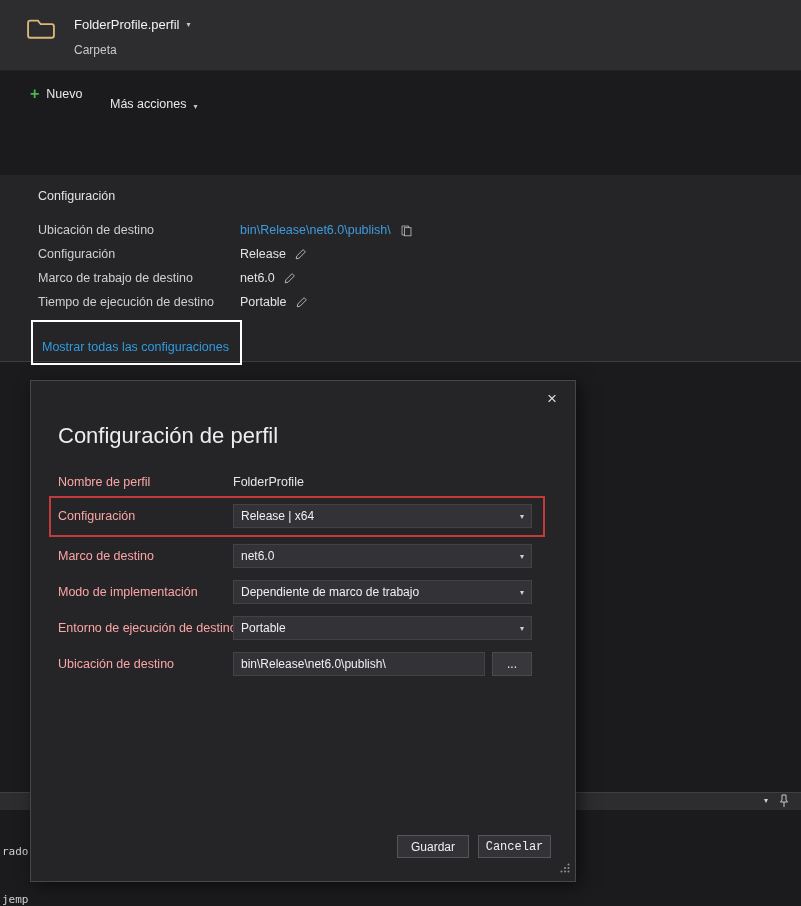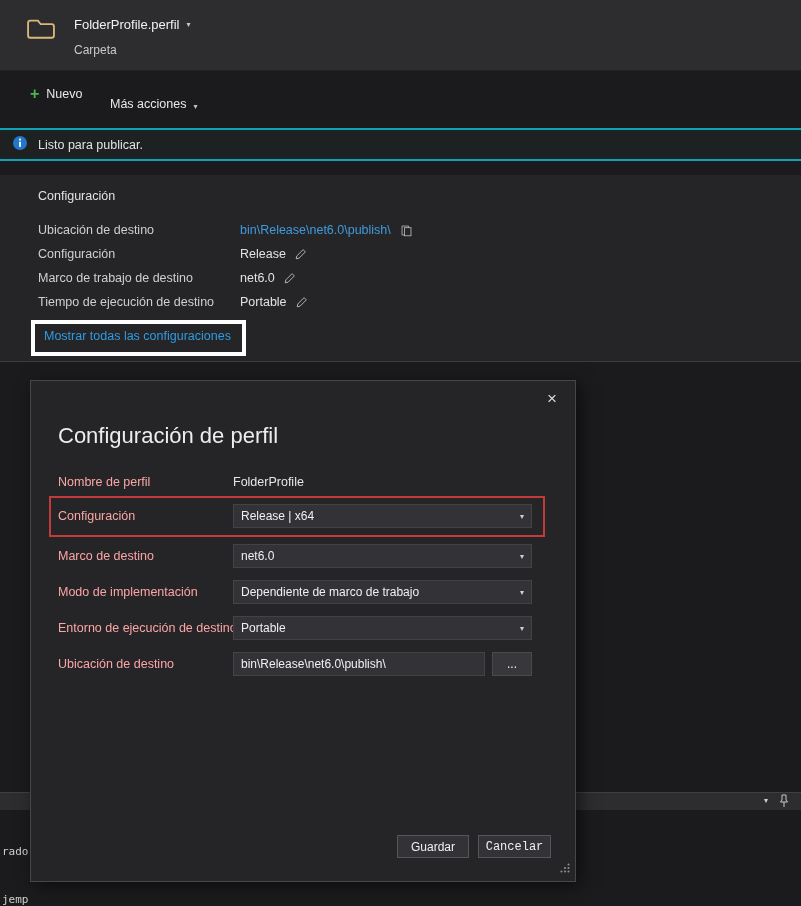--- a/index.html
+++ b/index.html
@@ -28,21 +28,21 @@
 
   
   .settings{position:absolute;left:0;top:175px;width:801px;height:187px;background:#252528;
             border-bottom:1px solid #3c3c40;box-sizing:border-box;padding:14px 0 0 38px;}
   .settings-title{font-size:12.5px;color:#e2e2e2;margin-bottom:15px;}
   .cfg-row{display:flex;align-items:center;height:24px;font-size:12.5px;}
   .cfg-label{width:202px;color:#cfcfcf;}
   .cfg-value{color:#e2e2e2;display:flex;align-items:center;gap:9px;}
   .cfg-link{color:#3f9bdc;cursor:pointer;}
   .icon-btn{display:inline-flex;align-items:center;cursor:pointer;}
-  .show-all{position:absolute;left:31px;top:145px;border:4px solid #ffffff;padding:2px 11px 8px 9px;}
+  .show-all{position:absolute;left:31px;top:145px;border:2px solid #ffffff;padding:15px 11px 8px 9px;}
   .show-all .link{color:#2f9be0;font-size:12.5px;cursor:pointer;}
 
   
   .out-bar{position:absolute;left:0;top:792px;width:801px;height:18px;background:#2d2d30;
            border-top:1px solid #3f3f44;box-sizing:border-box;}
   .out-caret{position:absolute;right:33px;top:796px;color:#d0d0d0;font-size:8px;cursor:pointer;}
   .out-pin{position:absolute;right:12px;top:794px;cursor:pointer;}
   .console{position:absolute;left:2px;top:812px;font-family:"DejaVu Sans Mono",monospace;
            font-size:11px;color:#cfcfcf;line-height:16px;white-space:pre;}
 
@@ -91,30 +91,20 @@
 
   <div class="new-btn">
     <span class="plus">+</span>
     <span>Nuevo</span>
   </div>
   <div class="more-btn">
     <span>Más acciones</span>
     <span class="caret">▾</span>
   </div>
 
-  <div class="infobar">
-    <span>
-      <svg width="16" height="16" viewBox="0 0 16 16">
-        <circle cx="8" cy="8" r="7" fill="#2476c9"></circle>
-        <rect x="7.1" y="6.7" width="1.8" height="5.2" fill="#fff"></rect>
-        <rect x="7.1" y="3.6" width="1.8" height="1.9" fill="#fff"></rect>
-      </svg>
-    </span>
-    <span class="msg">Listo para publicar.</span>
-  </div>
 
   <div class="settings">
     <div class="settings-title">Configuración</div>
 
     <div class="cfg-row">
       <span class="cfg-label">Ubicación de destino</span>
       <span class="cfg-value">
         <span class="cfg-link">bin\Release\net6.0\publish\</span>
         <span class="icon-btn">
           <svg width="13" height="13" viewBox="0 0 16 16">

